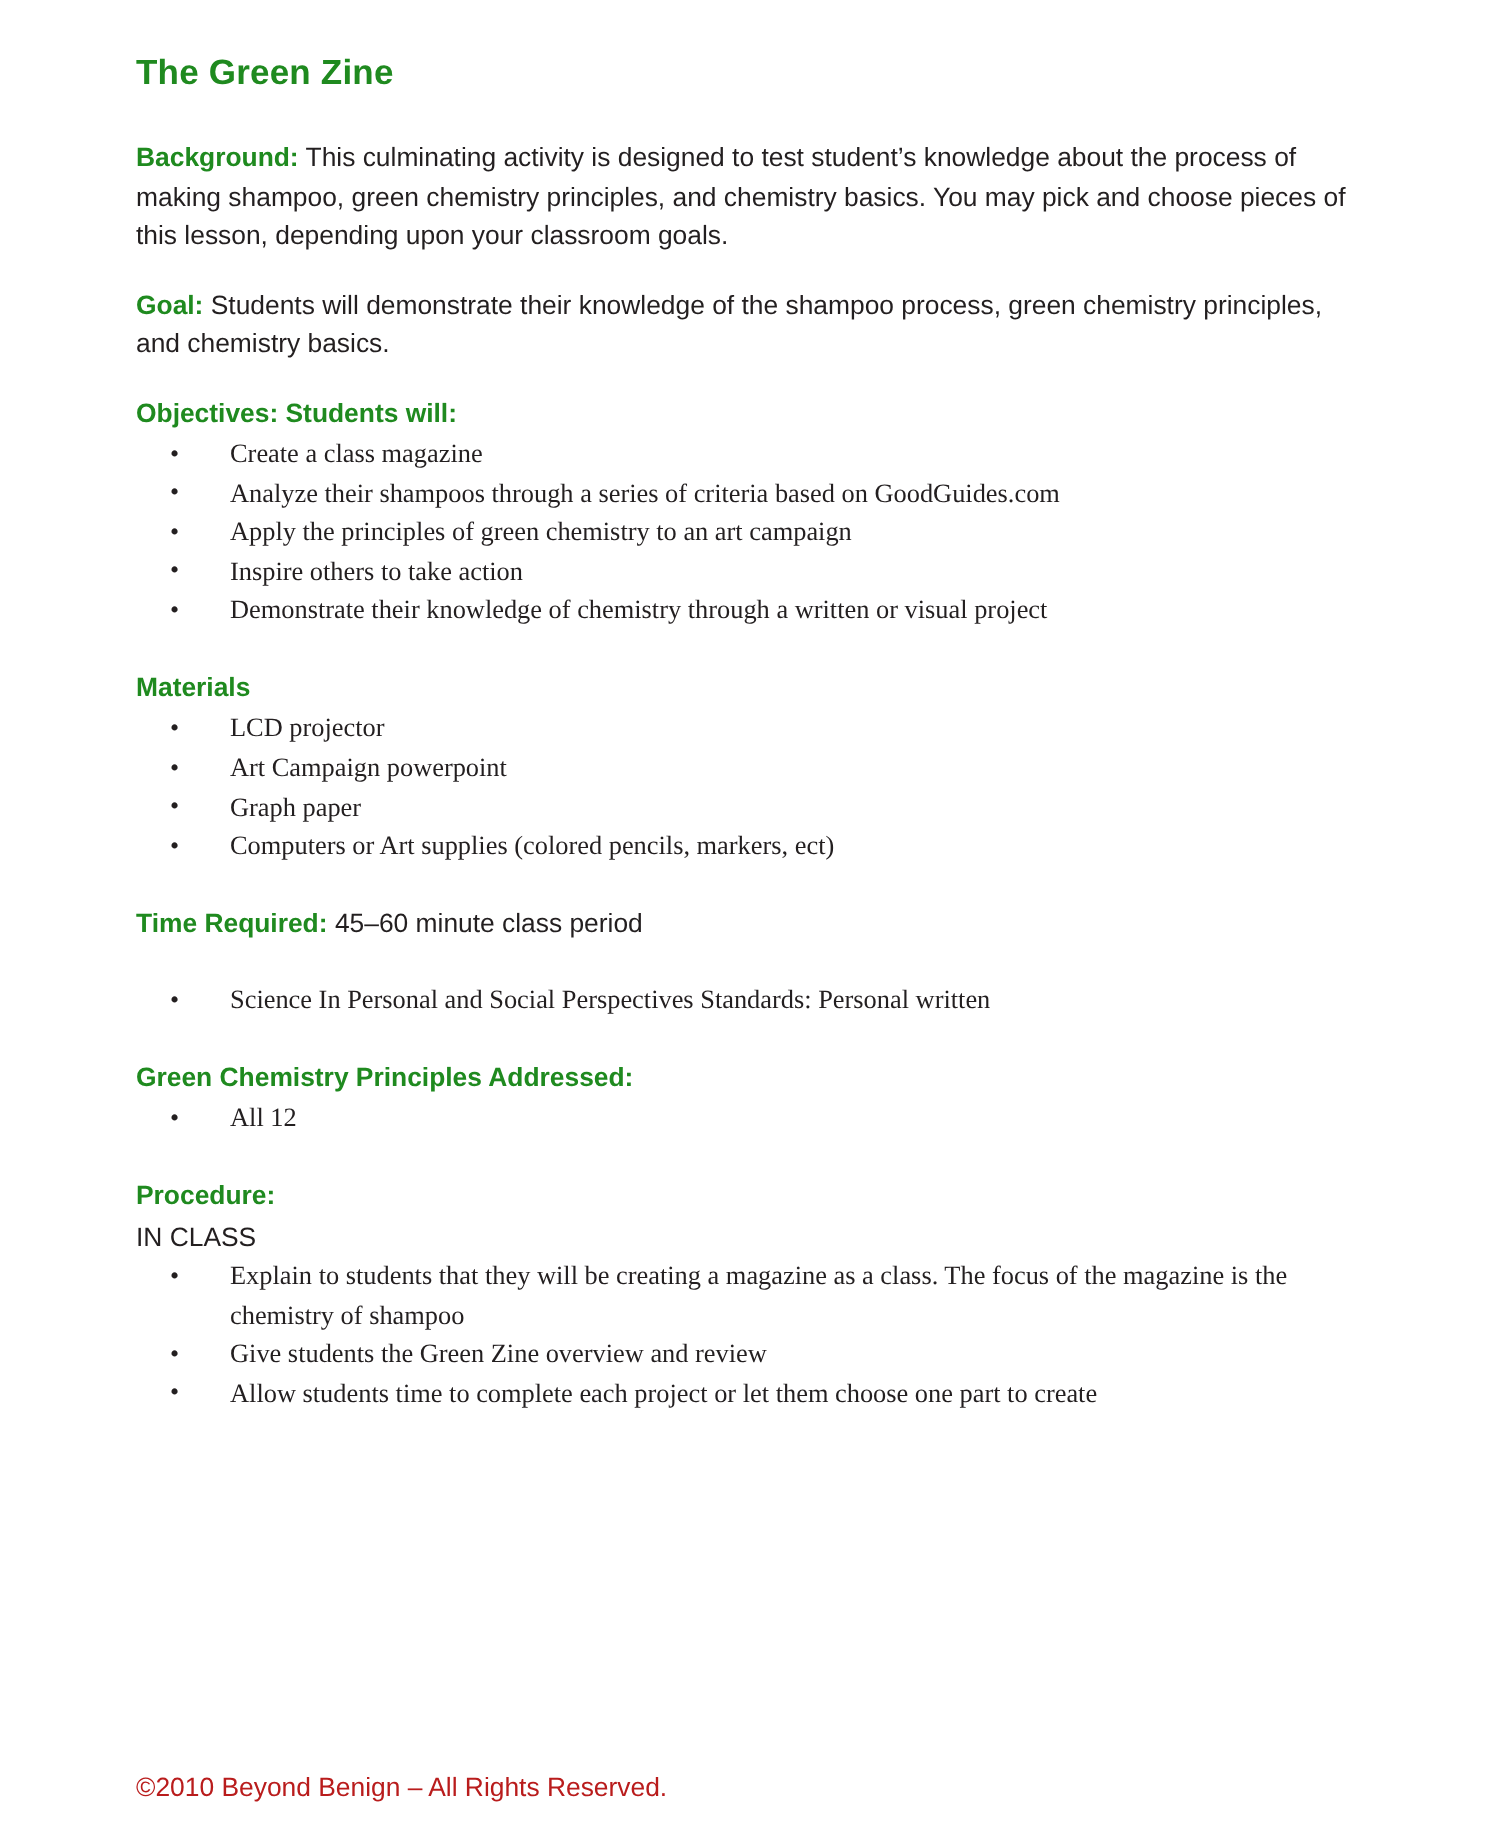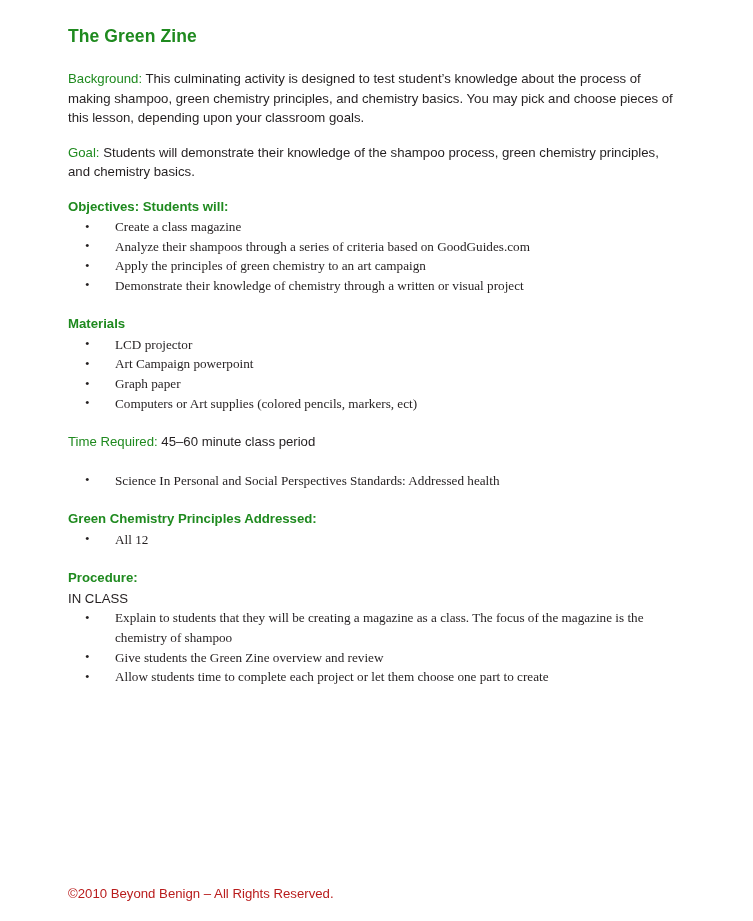--- a/index.html
+++ b/index.html
@@ -38,21 +38,21 @@
   .para {
     font-size: 13.2px;
     line-height: 19.5px;
     margin: 0 0 15px 0;
     max-width: 608px;
     text-align: left;
   }
 
   .lbl {
     color: #1f8a1f;
-    font-weight: normal;
+    font-weight: bold;
   }
 
   .section-head {
     color: #1f8a1f;
     font-weight: bold;
     font-size: 13.2px;
     line-height: 19.5px;
     margin: 0 0 1px 0;
   }
 
@@ -112,20 +112,21 @@
   <p class="para">
     <span class="lbl">Goal:</span> 
     <span>Students will demonstrate their knowledge of the shampoo process, green chemistry principles, and chemistry basics.</span>
   </p>
 
   <div class="section-head">Objectives:  Students will:</div>
   <ul class="bullets">
     <li>Create a class magazine</li>
     <li>Analyze their shampoos through a series of criteria based on GoodGuides.com</li>
     <li>Apply the principles of green chemistry to an art campaign</li>
+    <li>Inspire others to take action</li>
     <li>Demonstrate their knowledge of chemistry through a written or visual project</li>
   </ul>
 
   <div class="spacer-md"></div>
 
   <div class="section-head">Materials</div>
   <ul class="bullets">
     <li>LCD projector</li>
     <li>Art Campaign powerpoint</li>
     <li>Graph paper</li>
@@ -135,21 +136,21 @@
   <div class="spacer-md"></div>
 
   <p class="plain-line">
     <span class="lbl">Time Required:</span> 
     <span>45–60 minute class period</span>
   </p>
 
   <div class="spacer-md"></div>
 
   <ul class="bullets">
-    <li>Science In Personal and Social Perspectives Standards: Addressed health</li>
+    <li>Science In Personal and Social Perspectives Standards: Personal written</li>
   </ul>
 
   <div class="spacer-md"></div>
 
   <div class="section-head">Green Chemistry Principles Addressed:</div>
   <ul class="bullets">
     <li>All 12</li>
   </ul>
 
   <div class="spacer-md"></div>

